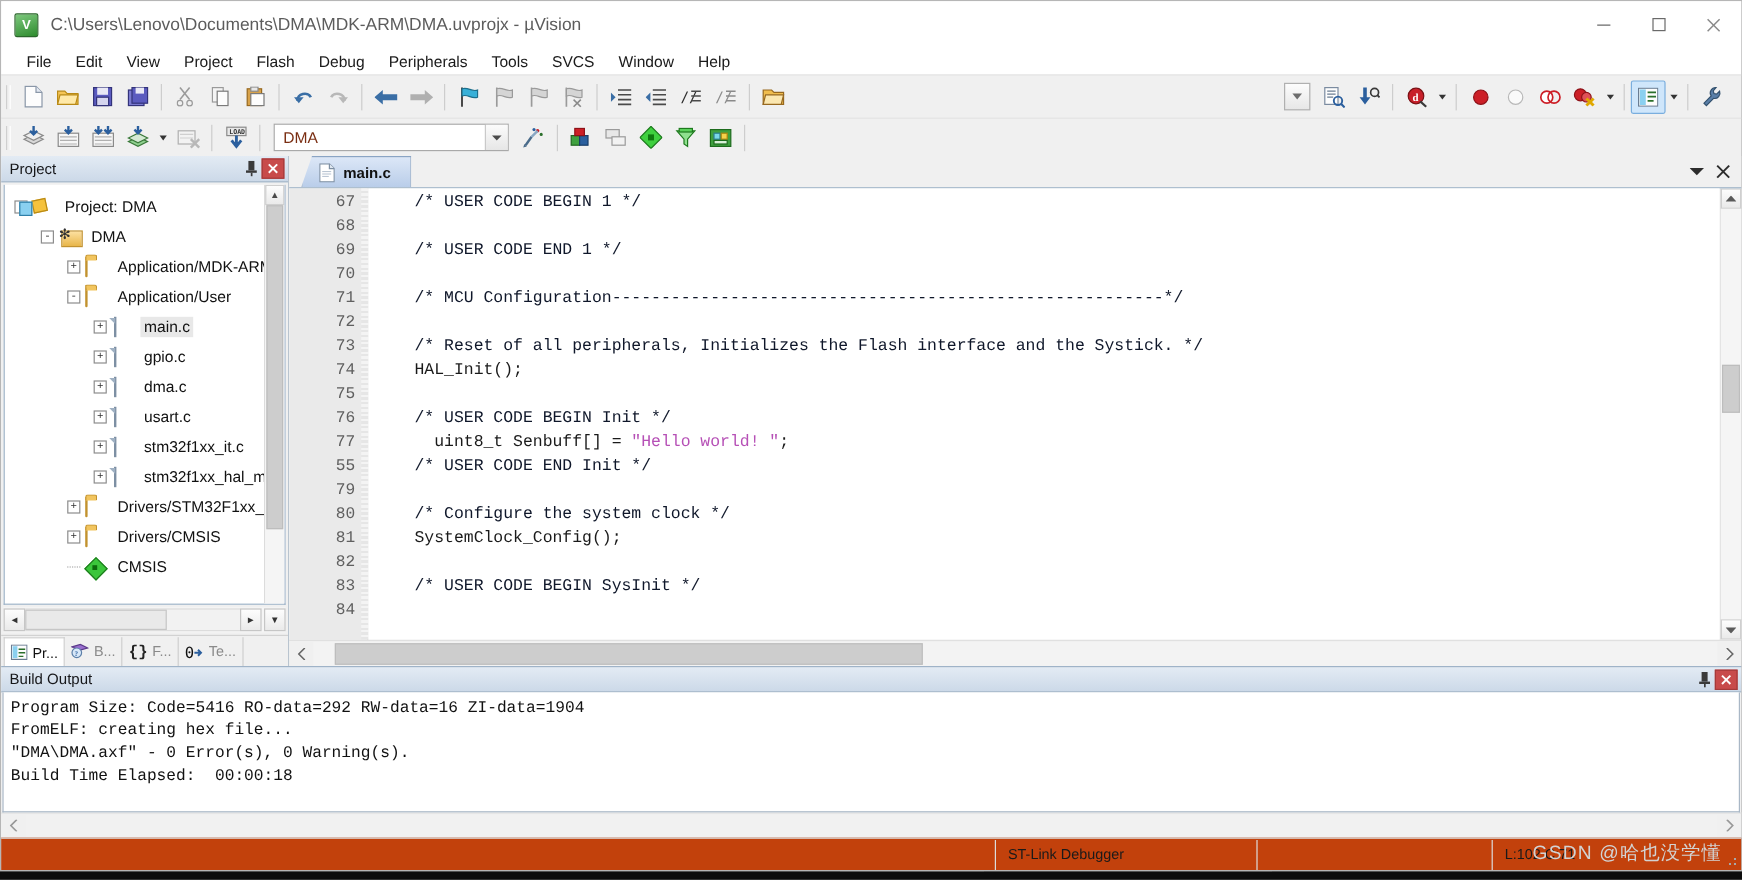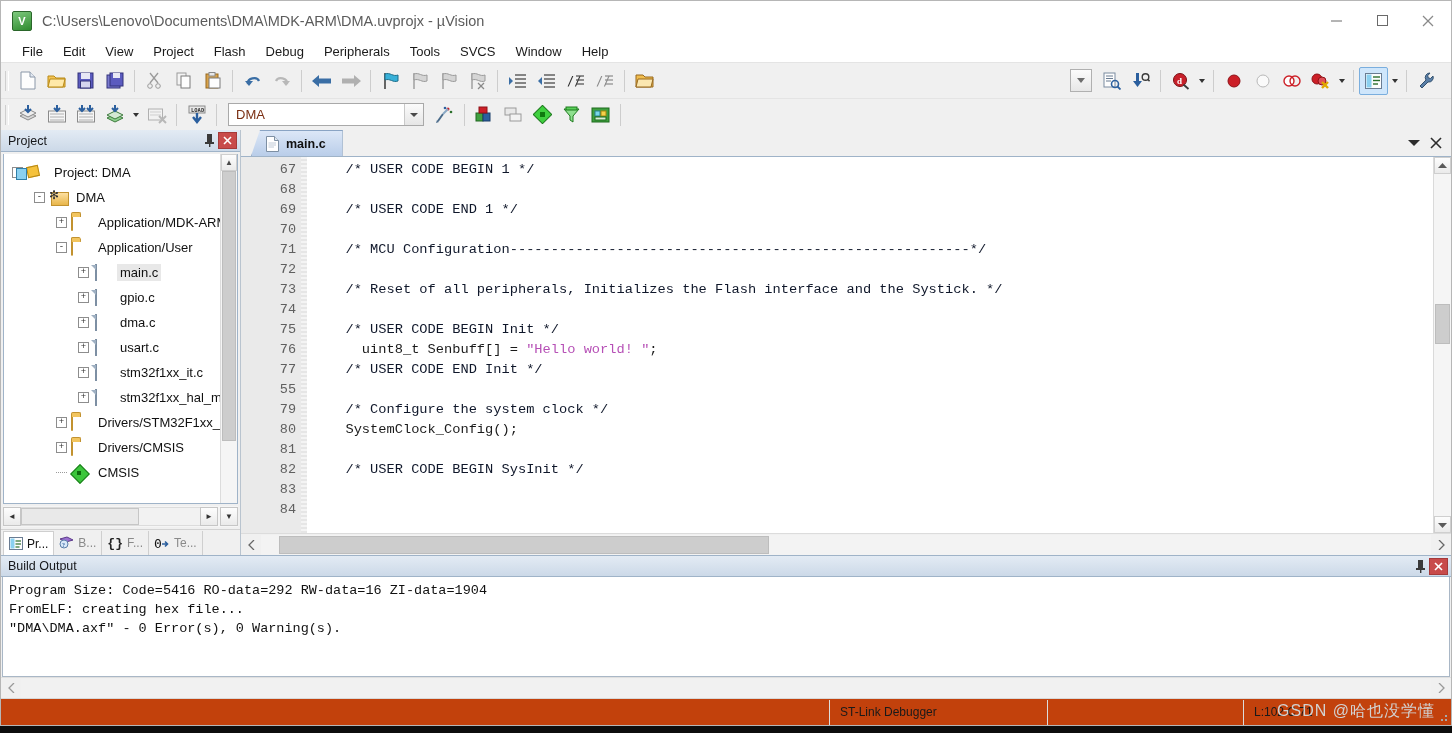--- a/index.html
+++ b/index.html
@@ -1024,20 +1024,21 @@
             <div class="lnum">84</div>
           </div>
         <div id="codearea">
             <div class="cline"><span class="cmt">  /* USER CODE BEGIN 1 */</span></div>
             <div class="cline"><span></span></div>
             <div class="cline"><span class="cmt">  /* USER CODE END 1 */</span></div>
             <div class="cline"><span></span></div>
             <div class="cline"><span class="cmt">  /* MCU Configuration--------------------------------------------------------*/</span></div>
             <div class="cline"><span></span></div>
             <div class="cline"><span class="cmt">  /* Reset of all peripherals, Initializes the Flash interface and the Systick. */</span></div>
+            <div class="cline"><span>  HAL_Init();</span></div>
             <div class="cline"><span></span></div>
             <div class="cline"><span class="cmt">  /* USER CODE BEGIN Init */</span></div>
             <div class="cline"><span>    uint8_t Senbuff[] = </span><span class="str">"Hello world! "</span><span>;</span></div>
             <div class="cline"><span class="cmt">  /* USER CODE END Init */</span></div>
             <div class="cline"><span></span></div>
             <div class="cline"><span class="cmt">  /* Configure the system clock */</span></div>
             <div class="cline"><span>  SystemClock_Config();</span></div>
             <div class="cline"><span></span></div>
             <div class="cline"><span class="cmt">  /* USER CODE BEGIN SysInit */</span></div>
             <div class="cline"><span></span></div>
@@ -1092,20 +1093,21 @@
             <line x1="1" y1="1" x2="8" y2="8" stroke="#fff" stroke-width="1.6"></line>
             <line x1="8" y1="1" x2="1" y2="8" stroke="#fff" stroke-width="1.6"></line>
           </svg>
       </div>
     </div>
     <div id="buildbody">
       <div id="buildtext">
           <div class="bline">Program Size: Code=5416 RO-data=292 RW-data=16 ZI-data=1904</div>
           <div class="bline">FromELF: creating hex file...</div>
           <div class="bline">"DMA\DMA.axf" - 0 Error(s), 0 Warning(s).</div>
+          <div class="bline">Build Time Elapsed:  00:00:18</div>
         </div>
     </div>
     <div id="buildhsb">
       <div class="sb-ar">
         <svg width="7" height="10" viewBox="0 0 7 10">
             <path d="M6 0 l-5 5 l5 5" fill="none" stroke="#999" stroke-width="1.3"></path>
           </svg>
       </div>
       <div class="htrack"></div>
       <div class="sb-ar">

